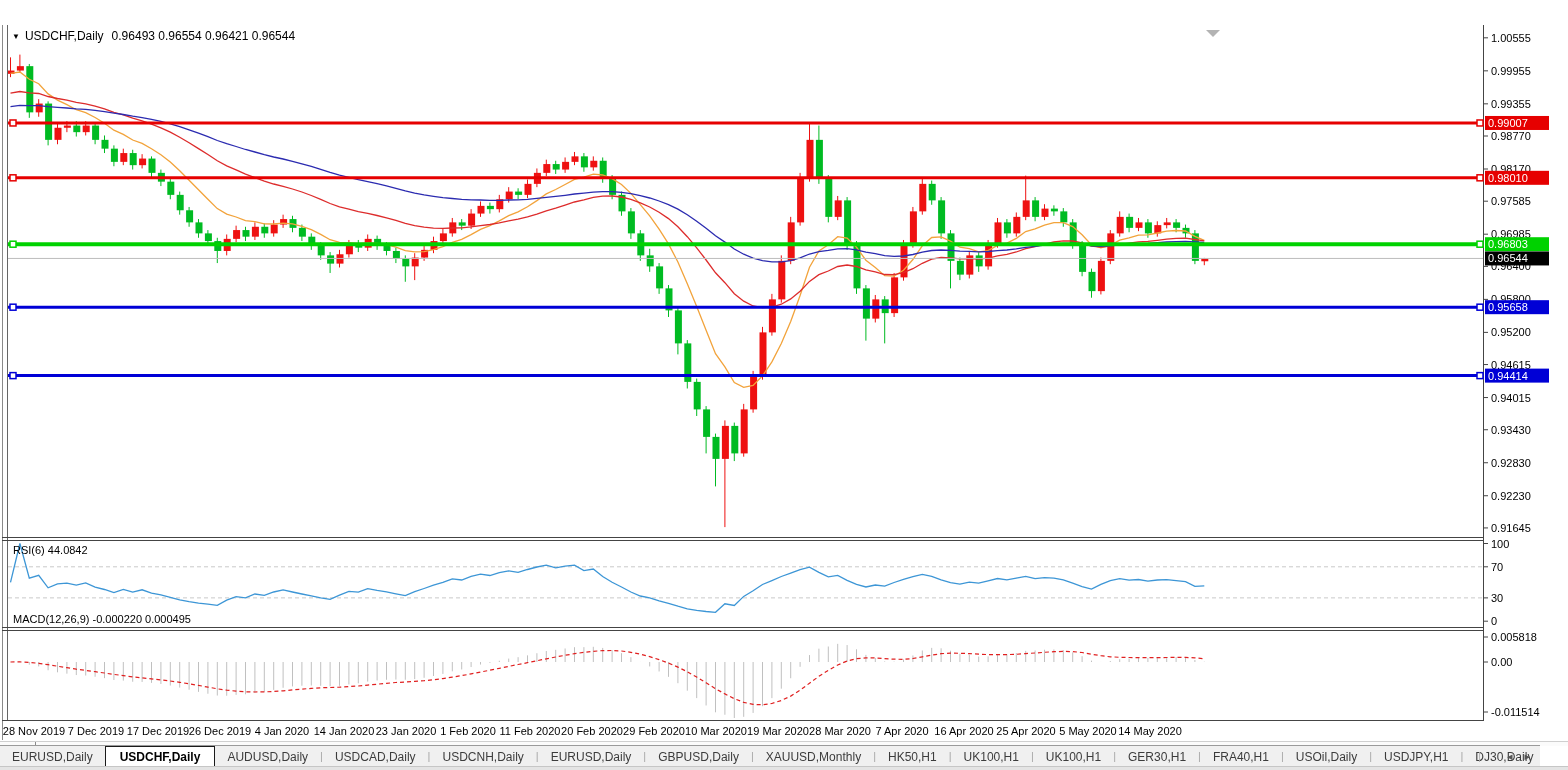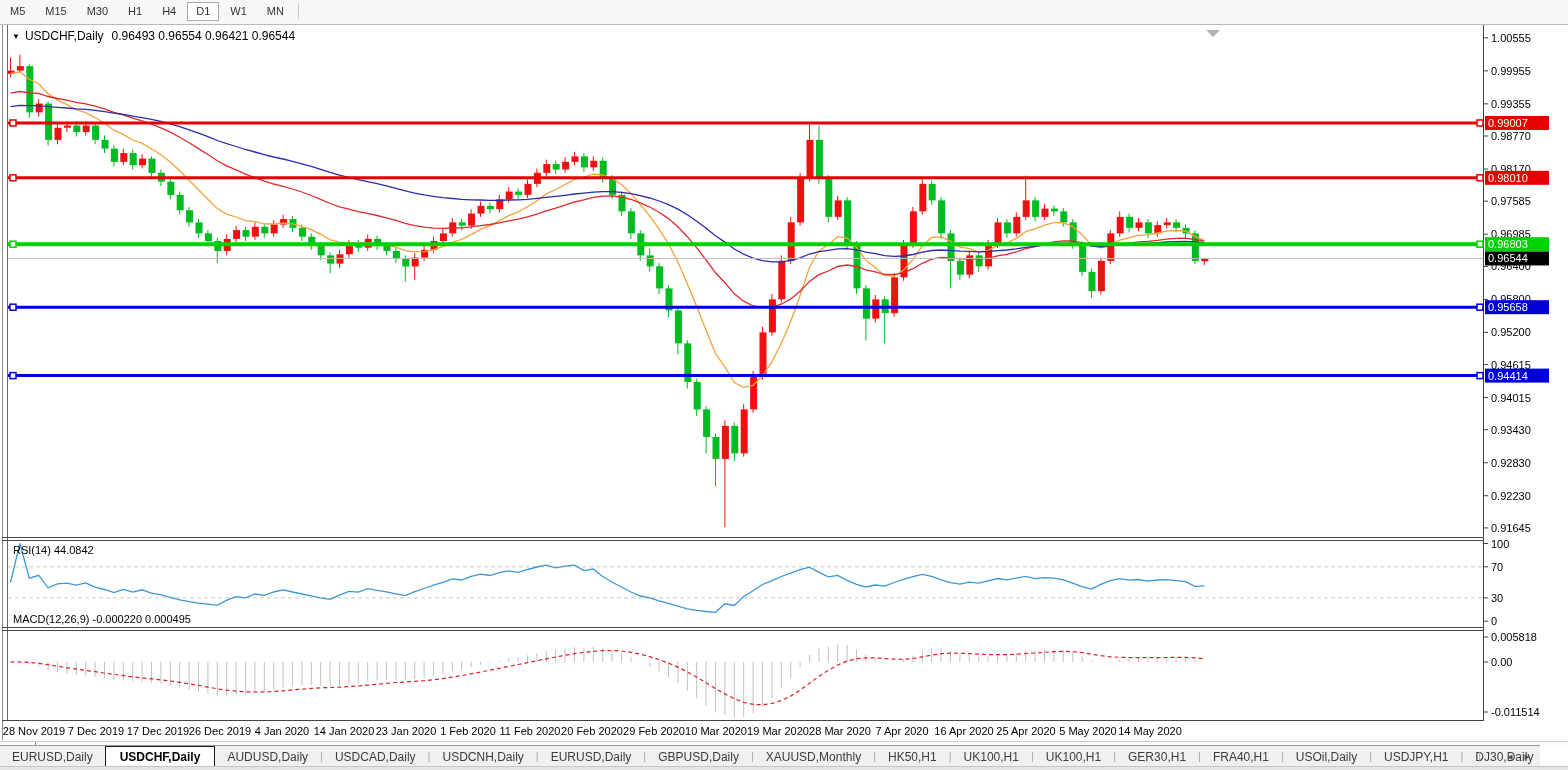--- a/index.html
+++ b/index.html
@@ -35,21 +35,20 @@
   #tab-arrows{position:absolute;right:10px;top:4px;font-size:11px;color:#555;z-index:4;}
   #tab-arrows .divider{color:#b0b0b0;margin-right:14px;}
   #tab-arrows span.arr{margin-left:12px;cursor:default;}
   #bottomedge{position:absolute;left:0;top:766px;width:1568px;height:4px;background:#e4e4e4;
     border-top:1px solid #c6c6c6;z-index:3;}
 </style>
 </head>
 <body>
 
 <div id="stage">
-  <div id="toolbar"><span class="tf-btn">M5</span><span class="tf-btn">M15</span><span class="tf-btn">M30</span><span class="tf-btn">H1</span><span class="tf-btn">H4</span><span class="tf-btn active">D1</span><span class="tf-btn">W1</span><span class="tf-btn">MN</span><span class="tb-sep"></span></div>
 
   <svg id="cv" width="1568" height="770">
       <g>
         <line x1="2.5" y1="25" x2="2.5" y2="740" stroke="#8a8a8a" stroke-width="1"></line>
         <line x1="7.5" y1="25" x2="7.5" y2="721" stroke="#666" stroke-width="1"></line>
         <line x1="1483.5" y1="25" x2="1483.5" y2="721" stroke="#444" stroke-width="1"></line>
         <line x1="2" y1="537.5" x2="1483" y2="537.5" stroke="#444" stroke-width="1"></line>
         <line x1="2" y1="540.5" x2="1483" y2="540.5" stroke="#444" stroke-width="1"></line>
         <line x1="2" y1="627.5" x2="1483" y2="627.5" stroke="#444" stroke-width="1"></line>
         <line x1="2" y1="630.5" x2="1483" y2="630.5" stroke="#444" stroke-width="1"></line>
@@ -558,21 +557,21 @@
         <text x="1491" y="666" font-size="11" font-family="Liberation Sans, sans-serif" fill="#000">0.00</text>
         <line x1="1483" y1="712" x2="1488" y2="712" stroke="#444" stroke-width="1"></line>
         <text x="1491" y="716" font-size="11" font-family="Liberation Sans, sans-serif" fill="#000">-0.011514</text>
       </g>
     </svg>
 
   <div id="chart-title">
     <span class="tri">▼</span><span>USDCHF,Daily</span><span class="ohlc">0.96493 0.96554 0.96421 0.96544</span>
   </div>
 
-  <div id="rsi-label" class="pane-label">RSI(14) 44.0842</div>
+  <div id="rsi-label" class="pane-label">RSI(6) 44.0842</div>
   <div id="macd-label" class="pane-label">MACD(12,26,9) -0.000220 0.000495</div>
 
   <div id="hstrip">
       <div class="mark"></div>
     </div>
 
   <div id="tabbar"><span class="tab">EURUSD,Daily</span><span class="tab active">USDCHF,Daily</span><span class="tab">AUDUSD,Daily</span><span class="tab-sep">|</span><span class="tab">USDCAD,Daily</span><span class="tab-sep">|</span><span class="tab">USDCNH,Daily</span><span class="tab-sep">|</span><span class="tab">EURUSD,Daily</span><span class="tab-sep">|</span><span class="tab">GBPUSD,Daily</span><span class="tab-sep">|</span><span class="tab">XAUUSD,Monthly</span><span class="tab-sep">|</span><span class="tab">HK50,H1</span><span class="tab-sep">|</span><span class="tab">UK100,H1</span><span class="tab-sep">|</span><span class="tab">UK100,H1</span><span class="tab-sep">|</span><span class="tab">GER30,H1</span><span class="tab-sep">|</span><span class="tab">FRA40,H1</span><span class="tab-sep">|</span><span class="tab">USOil,Daily</span><span class="tab-sep">|</span><span class="tab">USDJPY,H1</span><span class="tab-sep">|</span><span class="tab">DJ30,Daily</span><span id="tab-arrows"><span class="divider">|</span><span class="arr">◂</span><span class="arr">▸</span></span></div>
   <div id="bottomedge"></div>
 </div>
 

